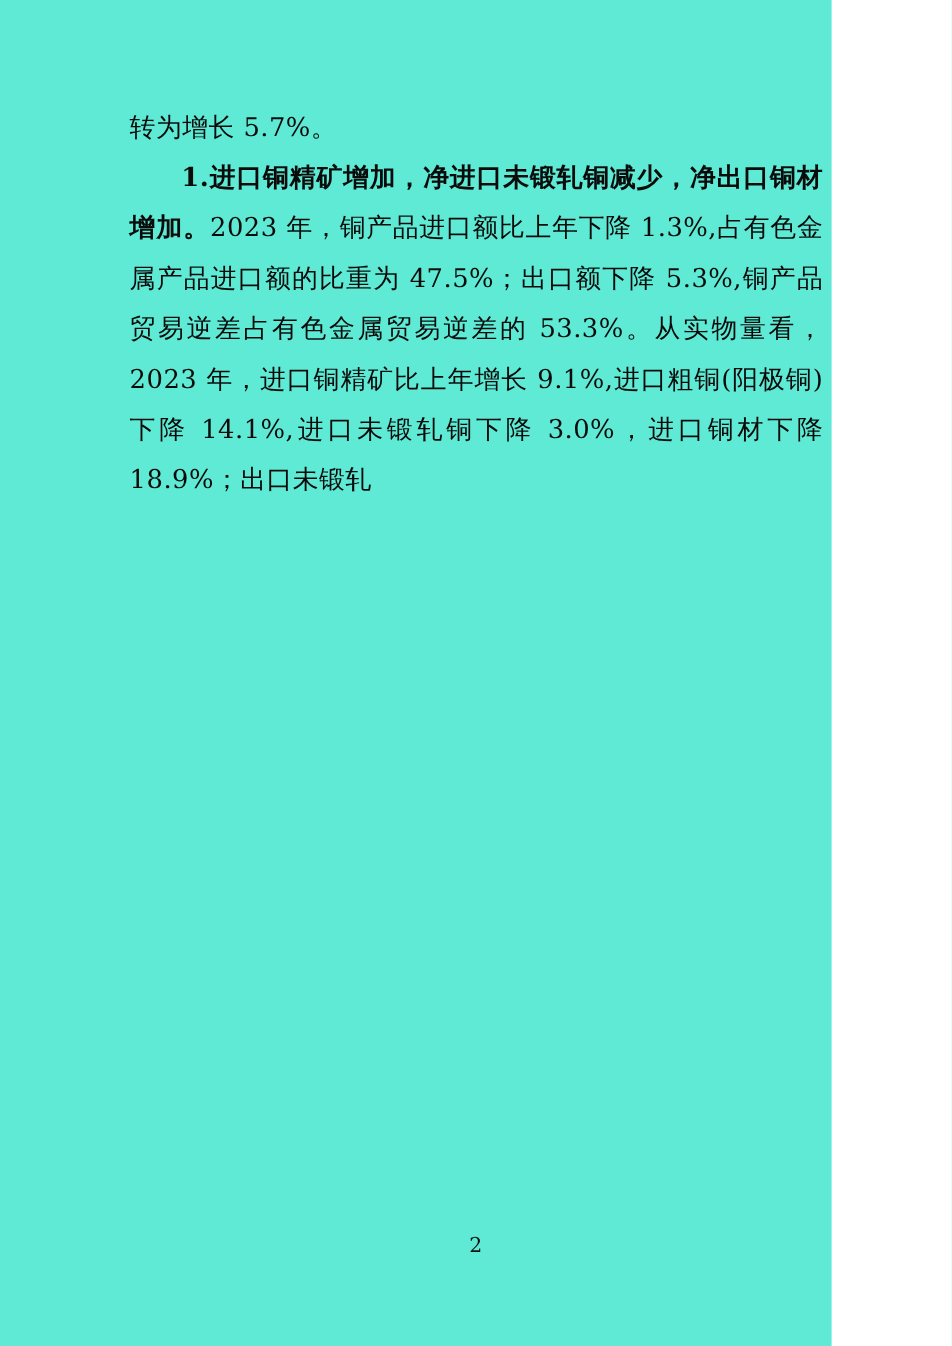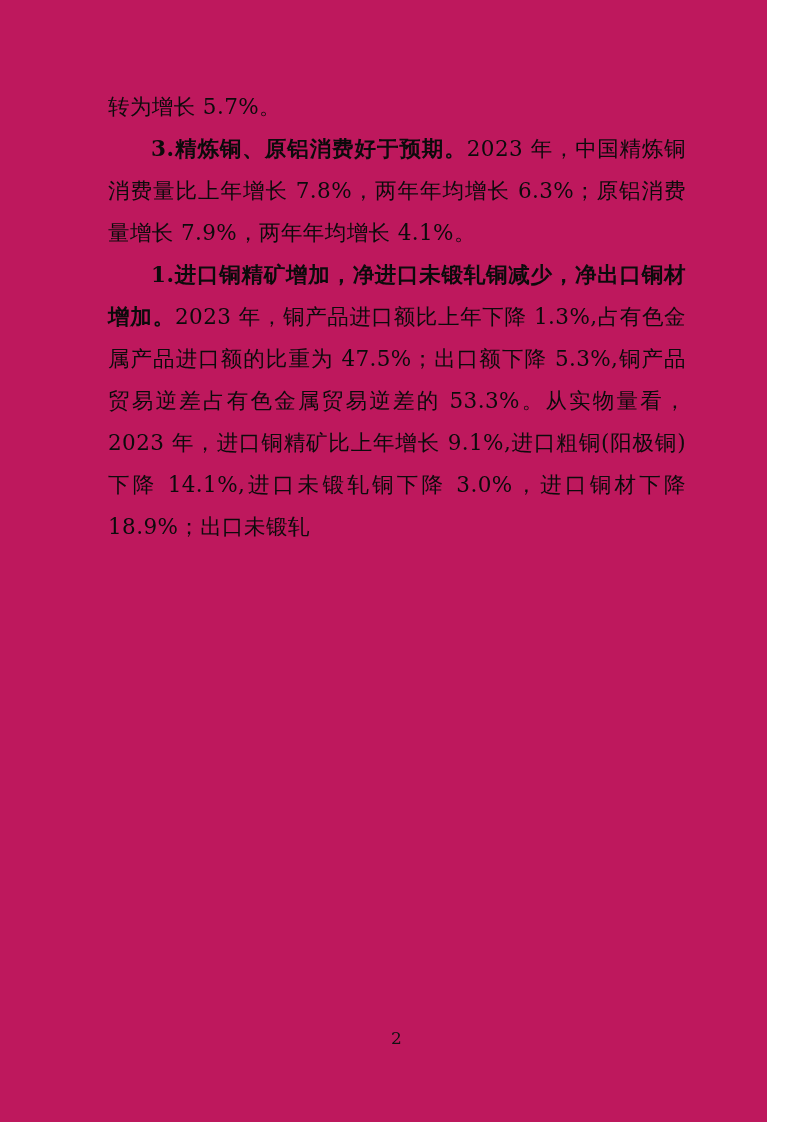--- a/index.html
+++ b/index.html
@@ -5,23 +5,23 @@
   html, body {
     margin: 0;
     padding: 0;
     background: #ffffff;
   }
   body {
     font-family: "DejaVu Serif", serif;
   }
   .page {
     position: relative;
-    width: 767px;
+    width: 693px;
     height: 1122px;
-    background: #be185d;
+    background: #5eead4;
     overflow: hidden;
     box-sizing: border-box;
   }
   .content {
     position: absolute;
     left: 108px;
     top: 86px;
     width: 578px;
   }
   p {
@@ -56,21 +56,20 @@
   }
 </style>
 </head>
 <body>
 
 <div class="page">
   <div class="content">
 
     <p class="noindent"><span>转为增长 5.7%。</span></p>
 
-    <p class="indent"><span class="bold">3.精炼铜、原铝消费好于预期。</span><span>2023 年，中国精炼铜消费量比上年增长 7.8%，两年年均增长 6.3%；原铝消费量增长 7.9%，两年年均增长 4.1%。</span></p>
 
 
 
 
 
     <p class="indent"><span class="bold">1.进口铜精矿增加，净进口未锻轧铜减少，净出口铜材增加。</span><span>2023 年，铜产品进口额比上年下降 1.3%,占有色金属产品进口额的比重为 47.5%；出口额下降 5.3%,铜产品贸易逆差占有色金属贸易逆差的 53.3%。从实物量看，2023 年，进口铜精矿比上年增长 9.1%,进口粗铜(阳极铜)下降 14.1%,进口未锻轧铜下降 3.0%，进口铜材下降 18.9%；出口未锻轧</span></p>
 
   </div>
 
   <div class="pagenum">2</div>

